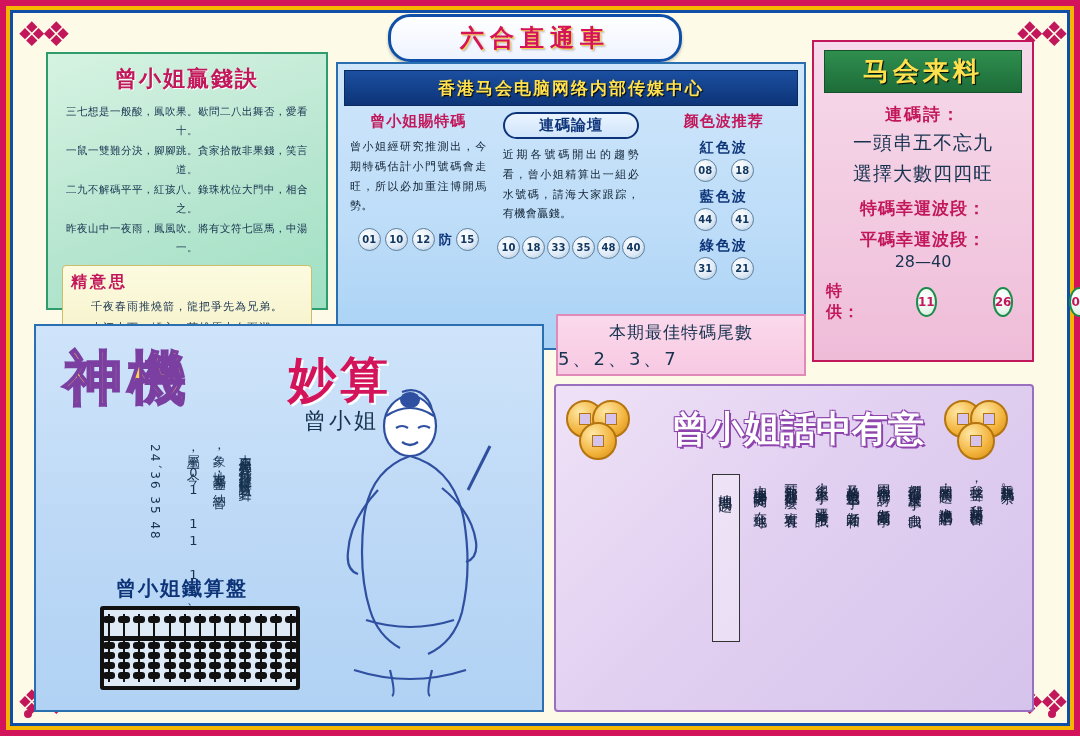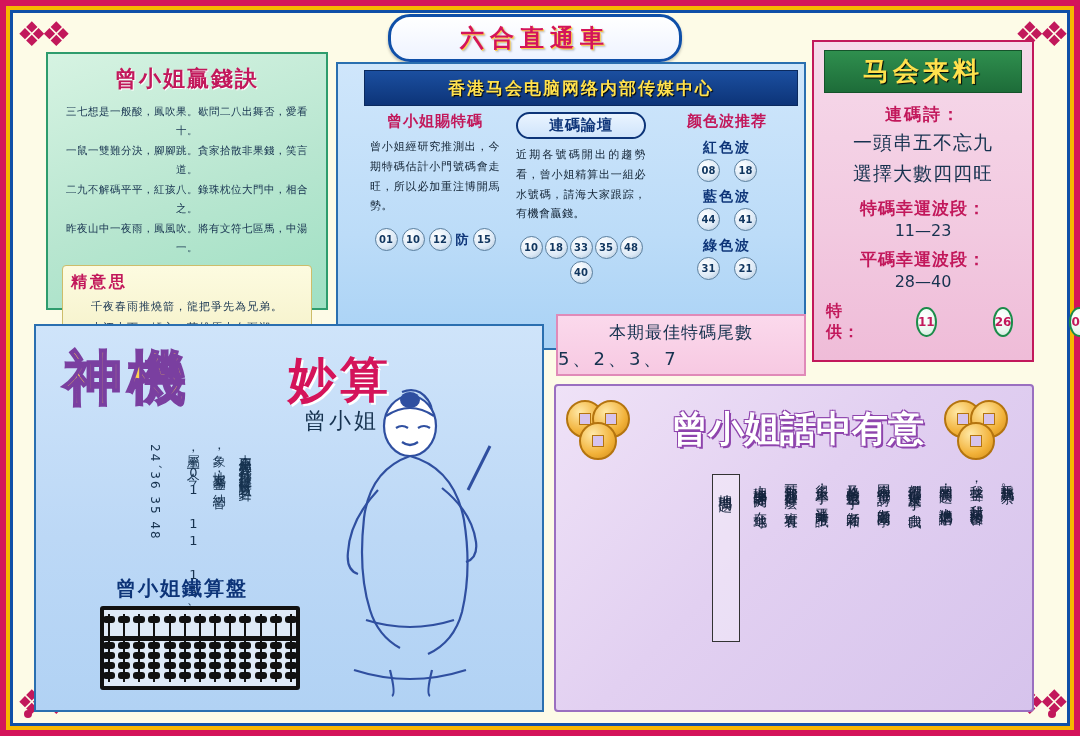--- a/index.html
+++ b/index.html
@@ -108,21 +108,20 @@
   #panel-win .subbox .sub-line {
     text-align: center; font-size: 11px; color: #16324f;
     line-height: 1.9; margin-top: 4px; letter-spacing: 1px;
   }
 
   
   #panel-center {
     left: 336px; top: 62px; width: 470px; height: 288px;
     background: linear-gradient(180deg,#cfe6fb,#bcdcf8 60%,#a9d2f5);
     border: 2px solid #2a6fb0;
-    padding-left: 20px;
   }
   #panel-center .banner {
     margin: 6px 6px 0 6px;
     height: 34px;
     background: linear-gradient(#1b4fa0,#0d3478);
     border: 1px solid #0b2a5e;
     display: flex; align-items: center; justify-content: center;
   }
   #panel-center .banner span {
     color: #ffe14d; font-weight: bold; font-size: 17px; letter-spacing: 2px;
@@ -407,21 +406,20 @@
 
   <div class="panel" id="panel-right">
     <div class="rh">
       <span>马会来料</span>
     </div>
     <div class="r-line-red poem-label">連碼詩：</div>
     <div class="poem">一頭串五不忘九</div>
     <div class="poem">選擇大數四四旺</div>
 
     <div class="r-line-red sec">特碼幸運波段：</div>
-    <div class="range">11—23</div>
 
     <div class="r-line-red sec">平碼幸運波段：</div>
     <div class="range">28—40</div>
 
     <div class="special-row">
       <div class="lbl">特供：</div>
       <div class="sp-ball">11</div>
       <div class="sp-ball">26</div>
       <div class="sp-ball">09</div>
     </div>

